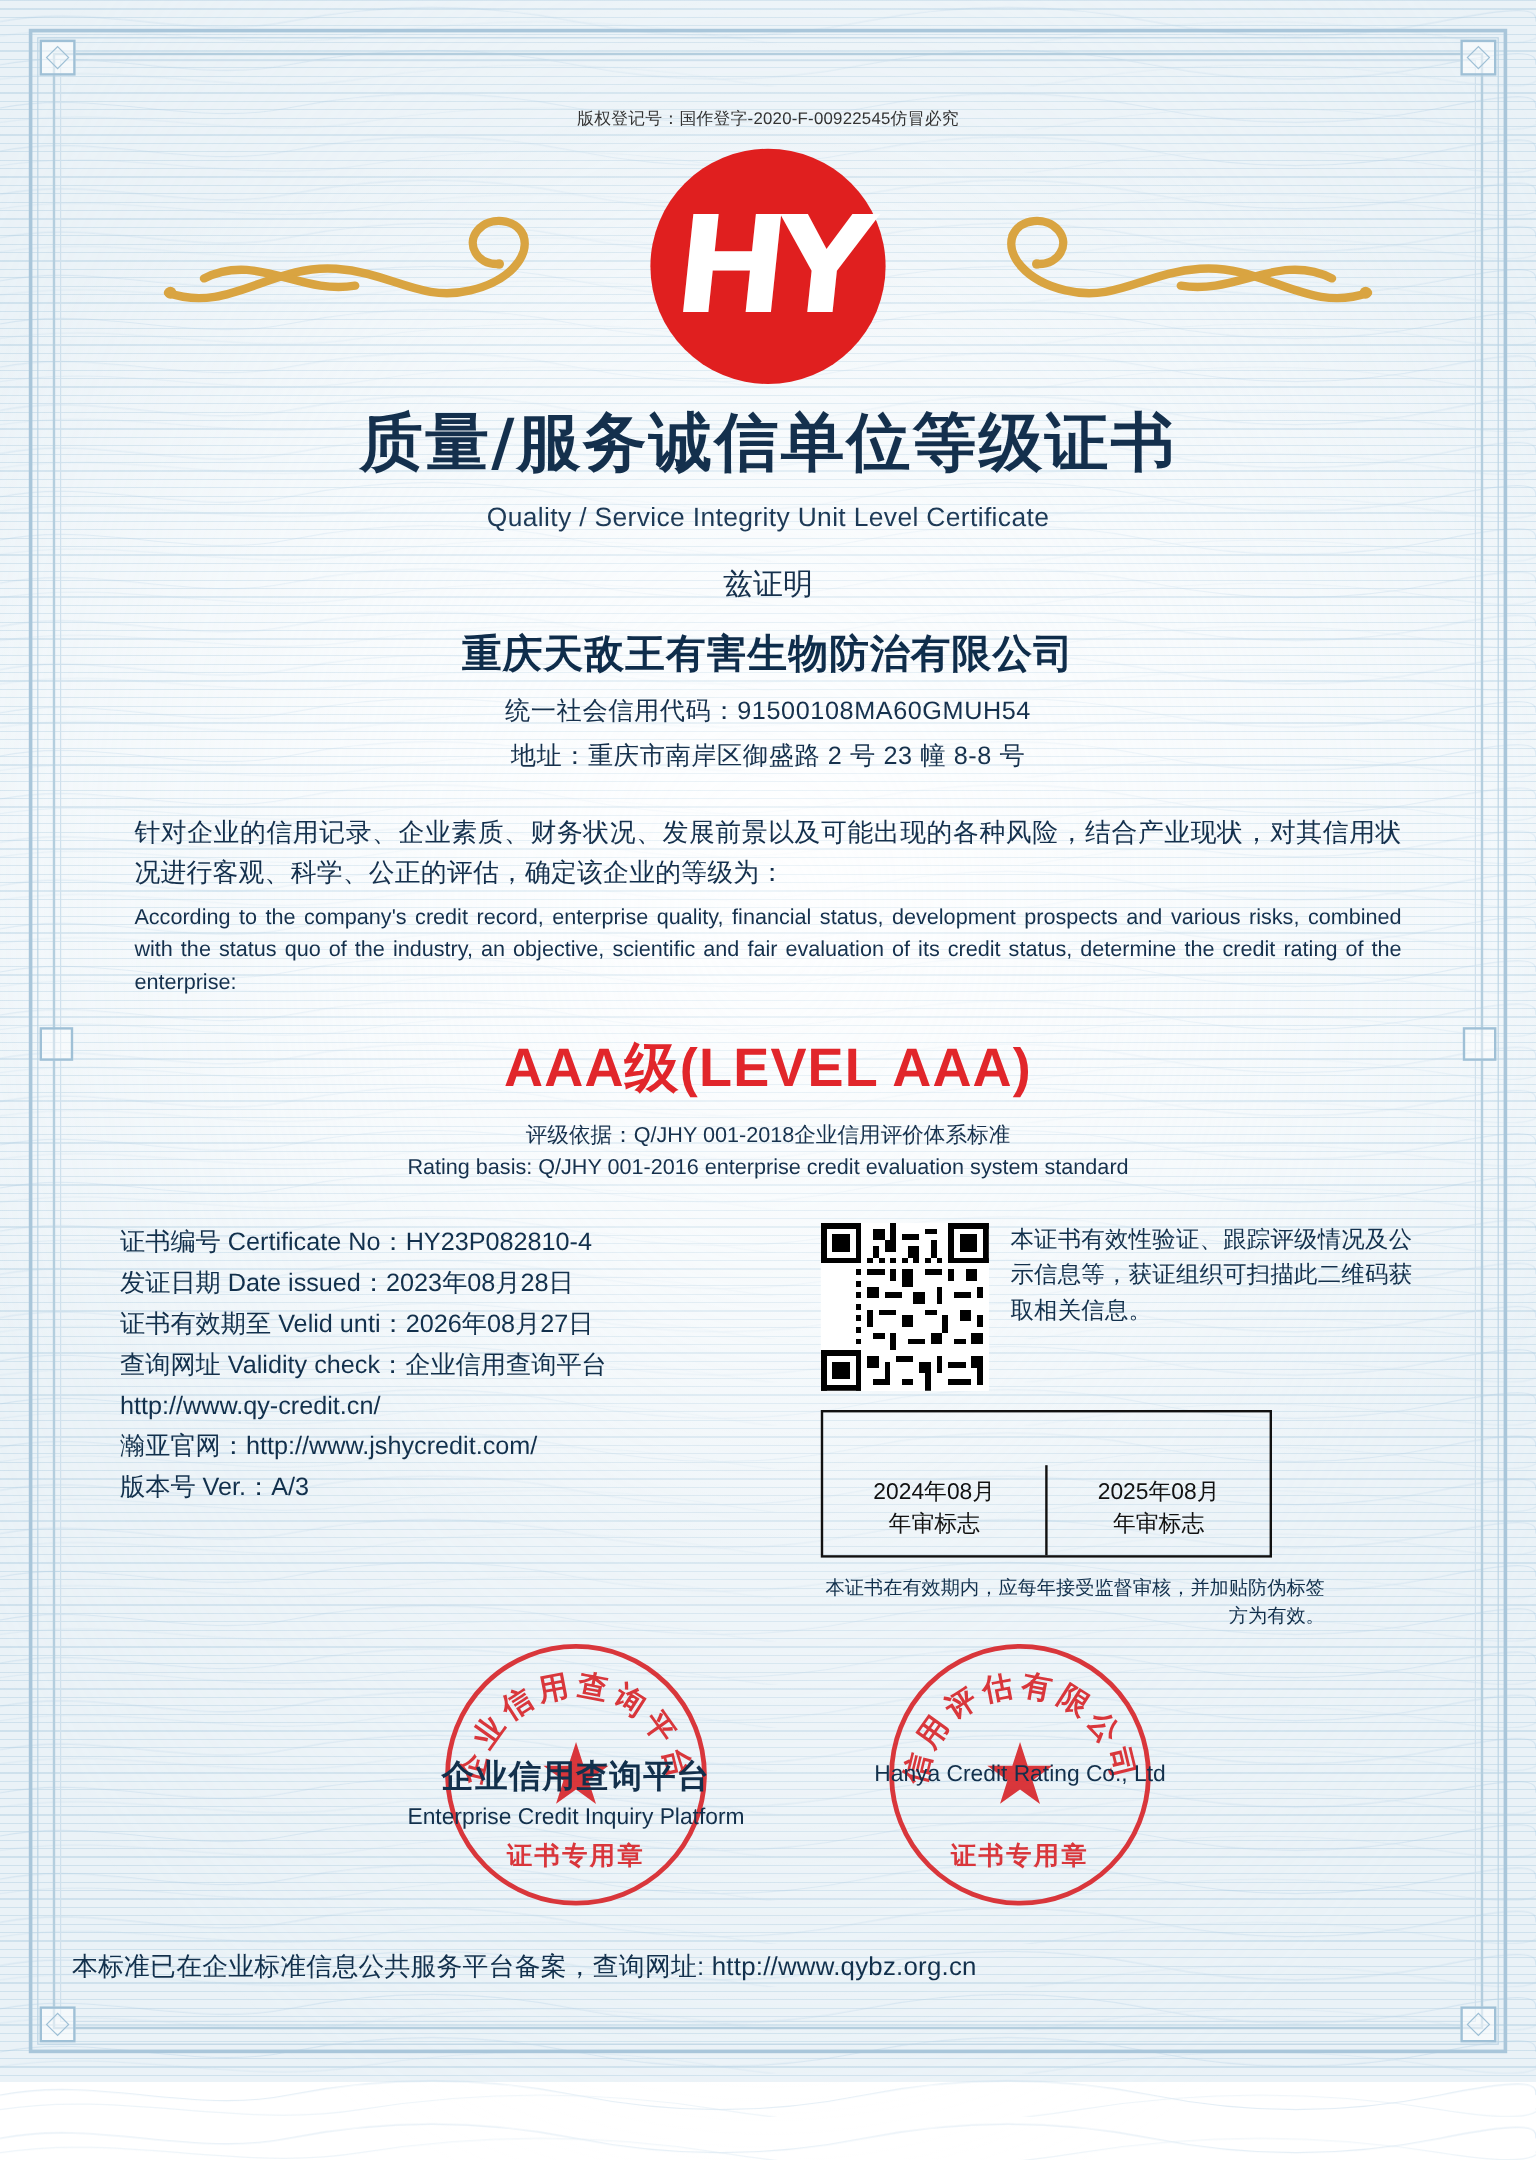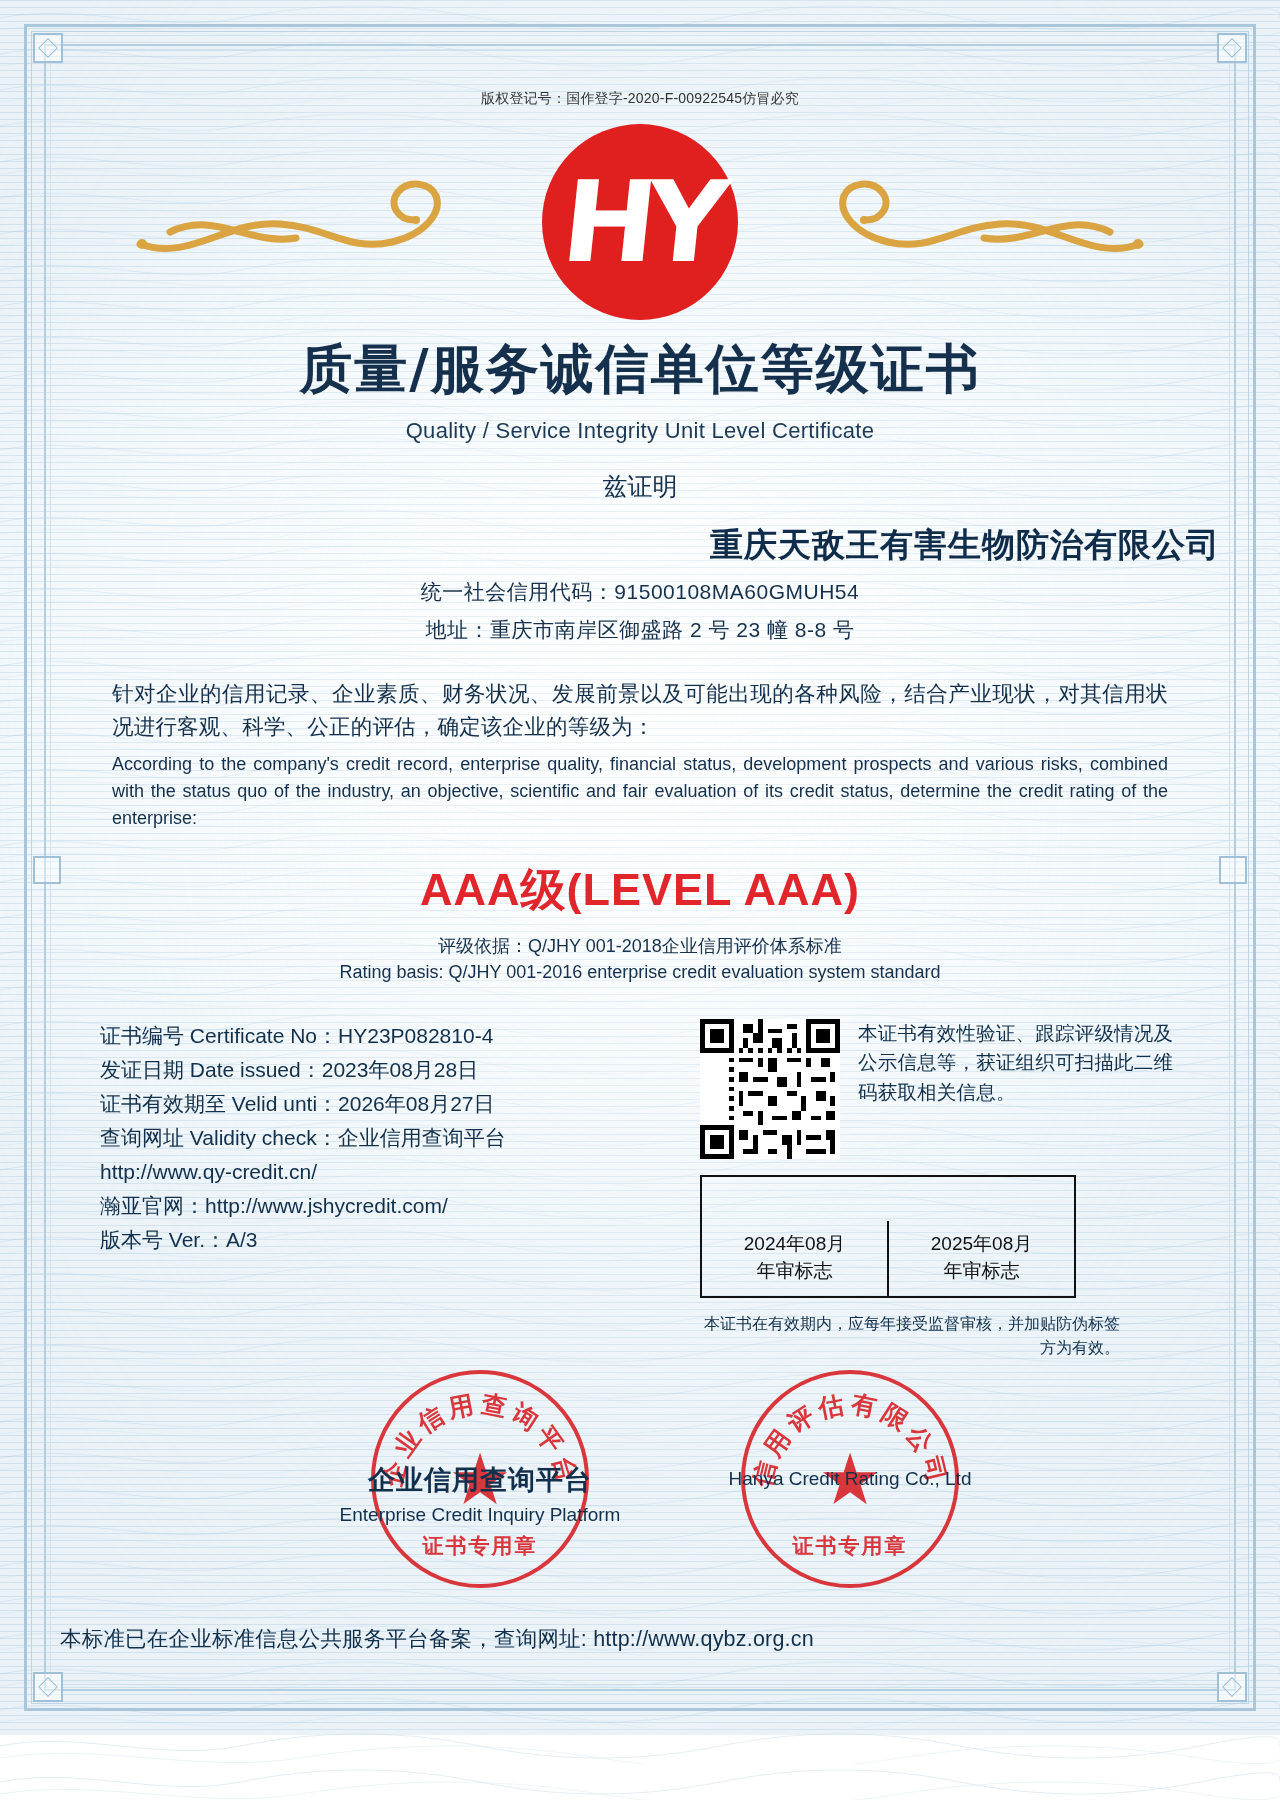--- a/index.html
+++ b/index.html
@@ -165,21 +165,21 @@
     margin-top: 26px;
   }
   .certify-en {
     text-align: center;
     font-size: 21px;
     color: #16314d;
     margin-top: 4px;
   }
 
   .company-name {
-    text-align: right;
+    text-align: center;
     font-size: 33px;
     font-weight: 700;
     color: #0f2d4b;
     margin-top: 20px;
     letter-spacing: 1px;
   }
   .company-meta {
     text-align: center;
     font-size: 21px;
     color: #16314d;
@@ -226,21 +226,21 @@
     font-size: 18px;
     color: #16314d;
     margin-top: 4px;
   }
 
   
   .lower {
     display: flex;
     margin-top: 36px;
     padding: 0 40px 0 40px;
-    gap: 40px;
+    gap: 24px;
   }
   .lower-left { width: 560px; }
   .lower-right { flex: 1; position: relative; }
 
   .info-line {
     font-size: 21px;
     color: #12304c;
     line-height: 1.62;
     white-space: nowrap;
   }

